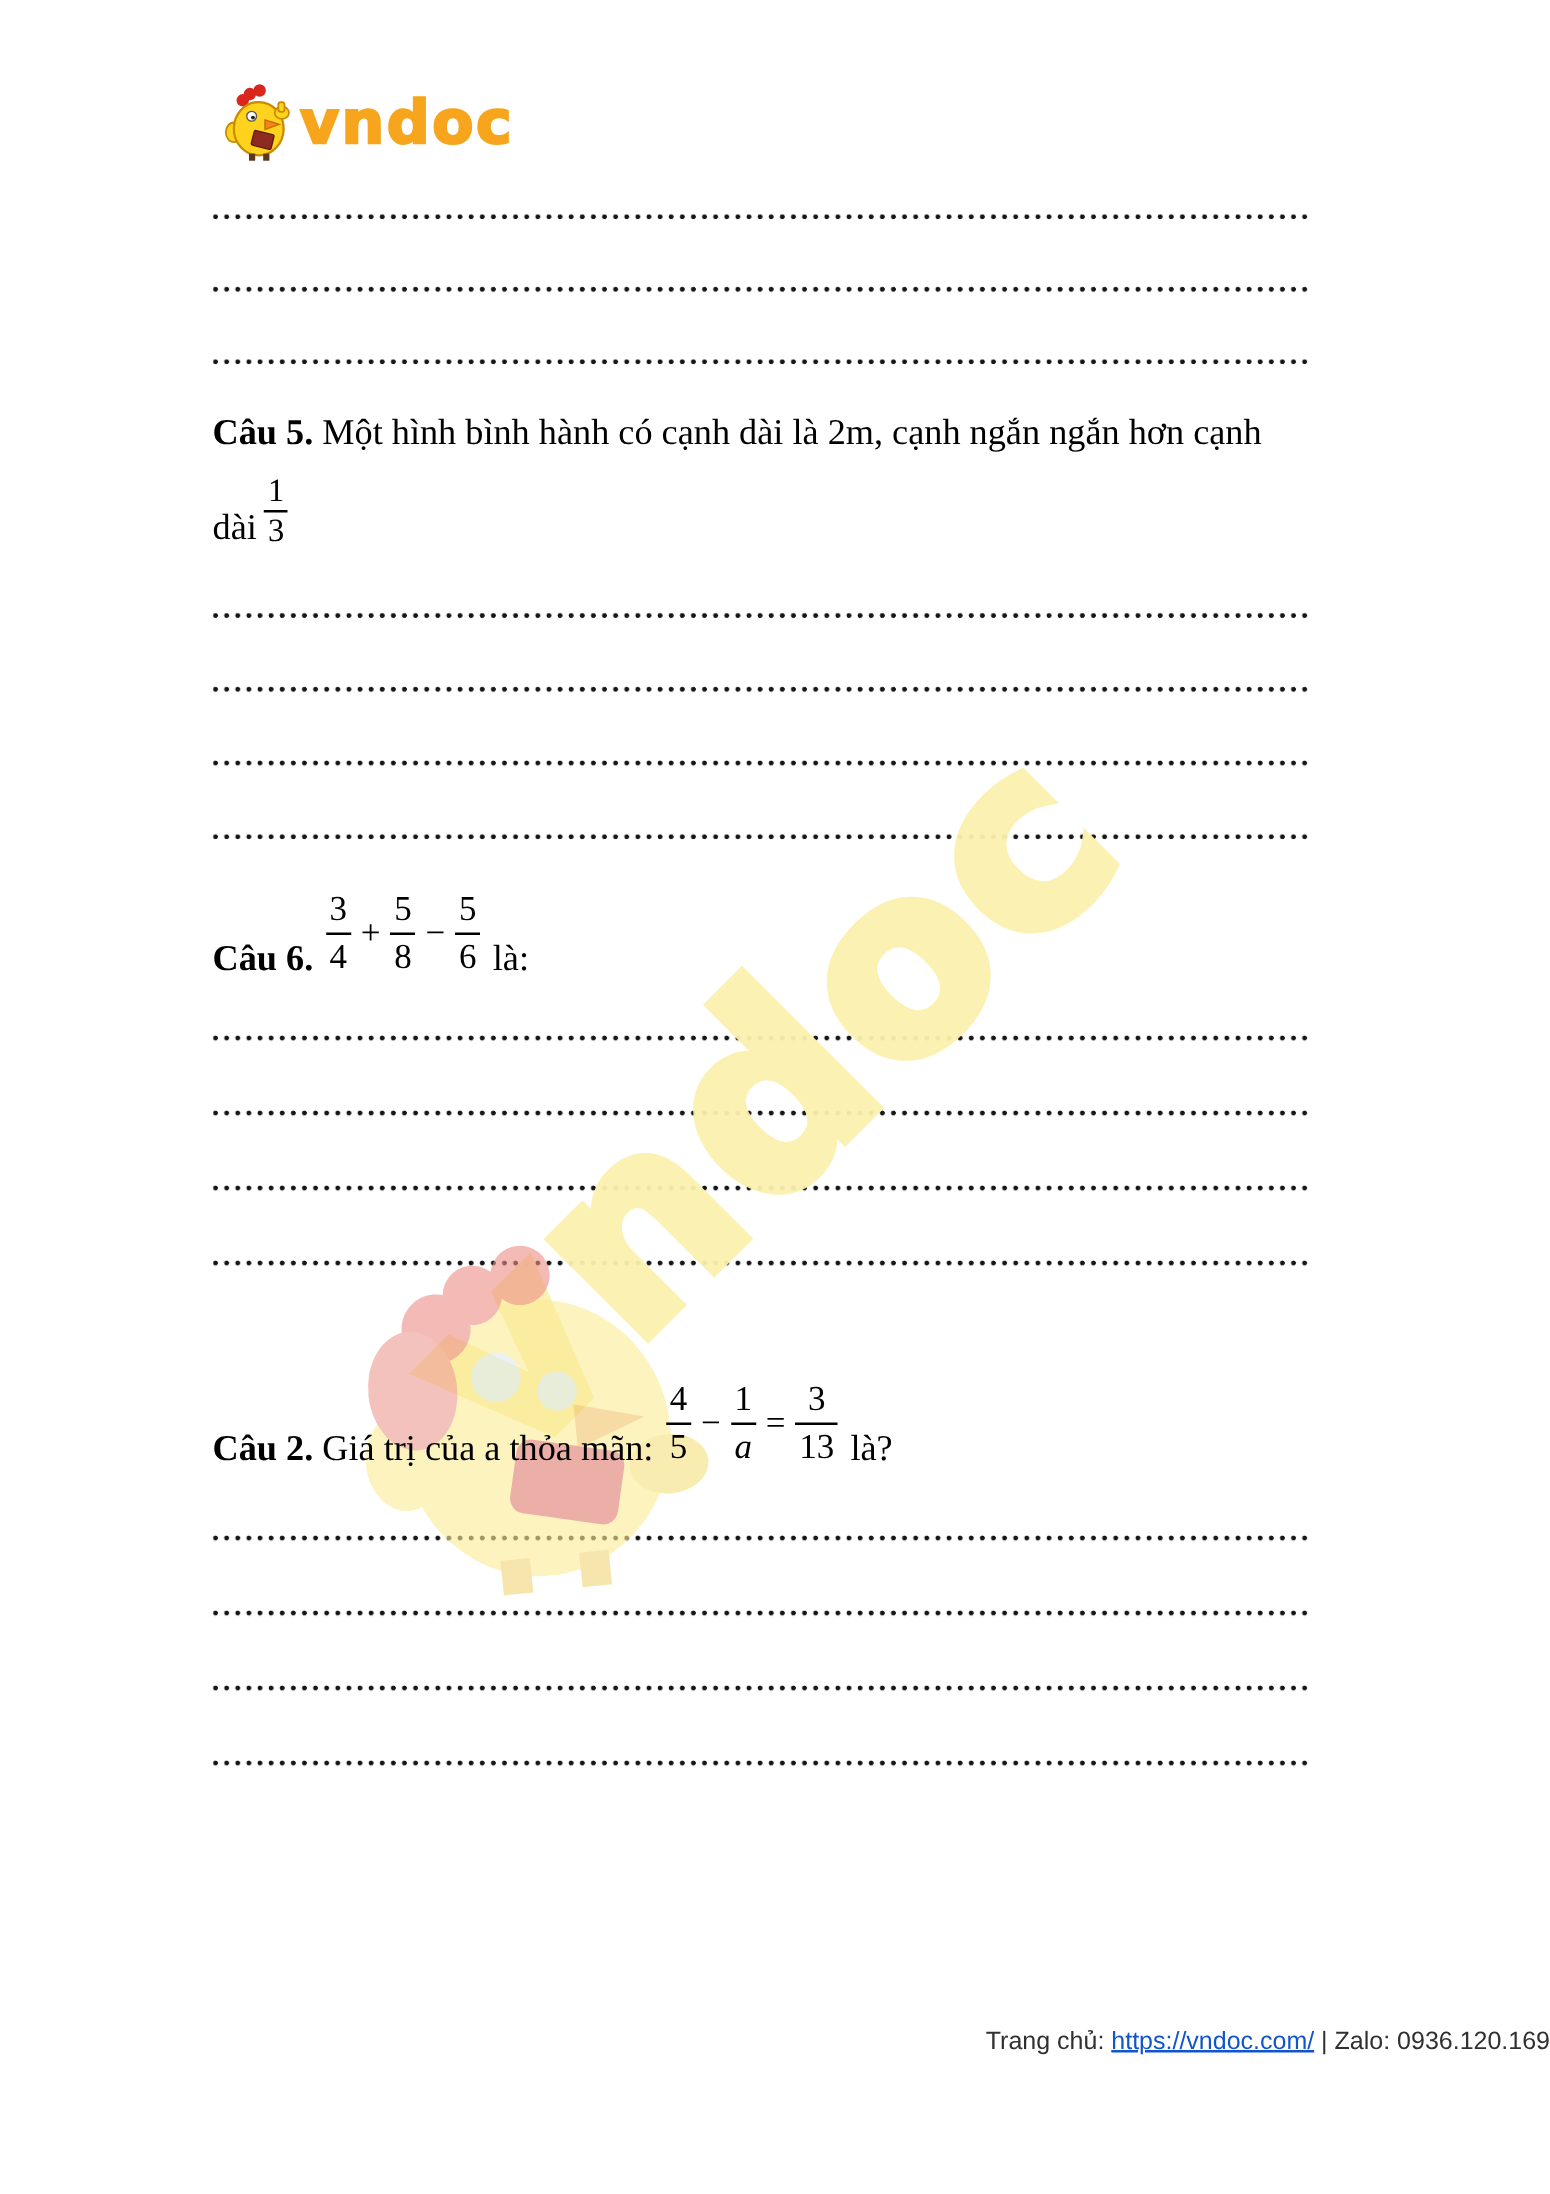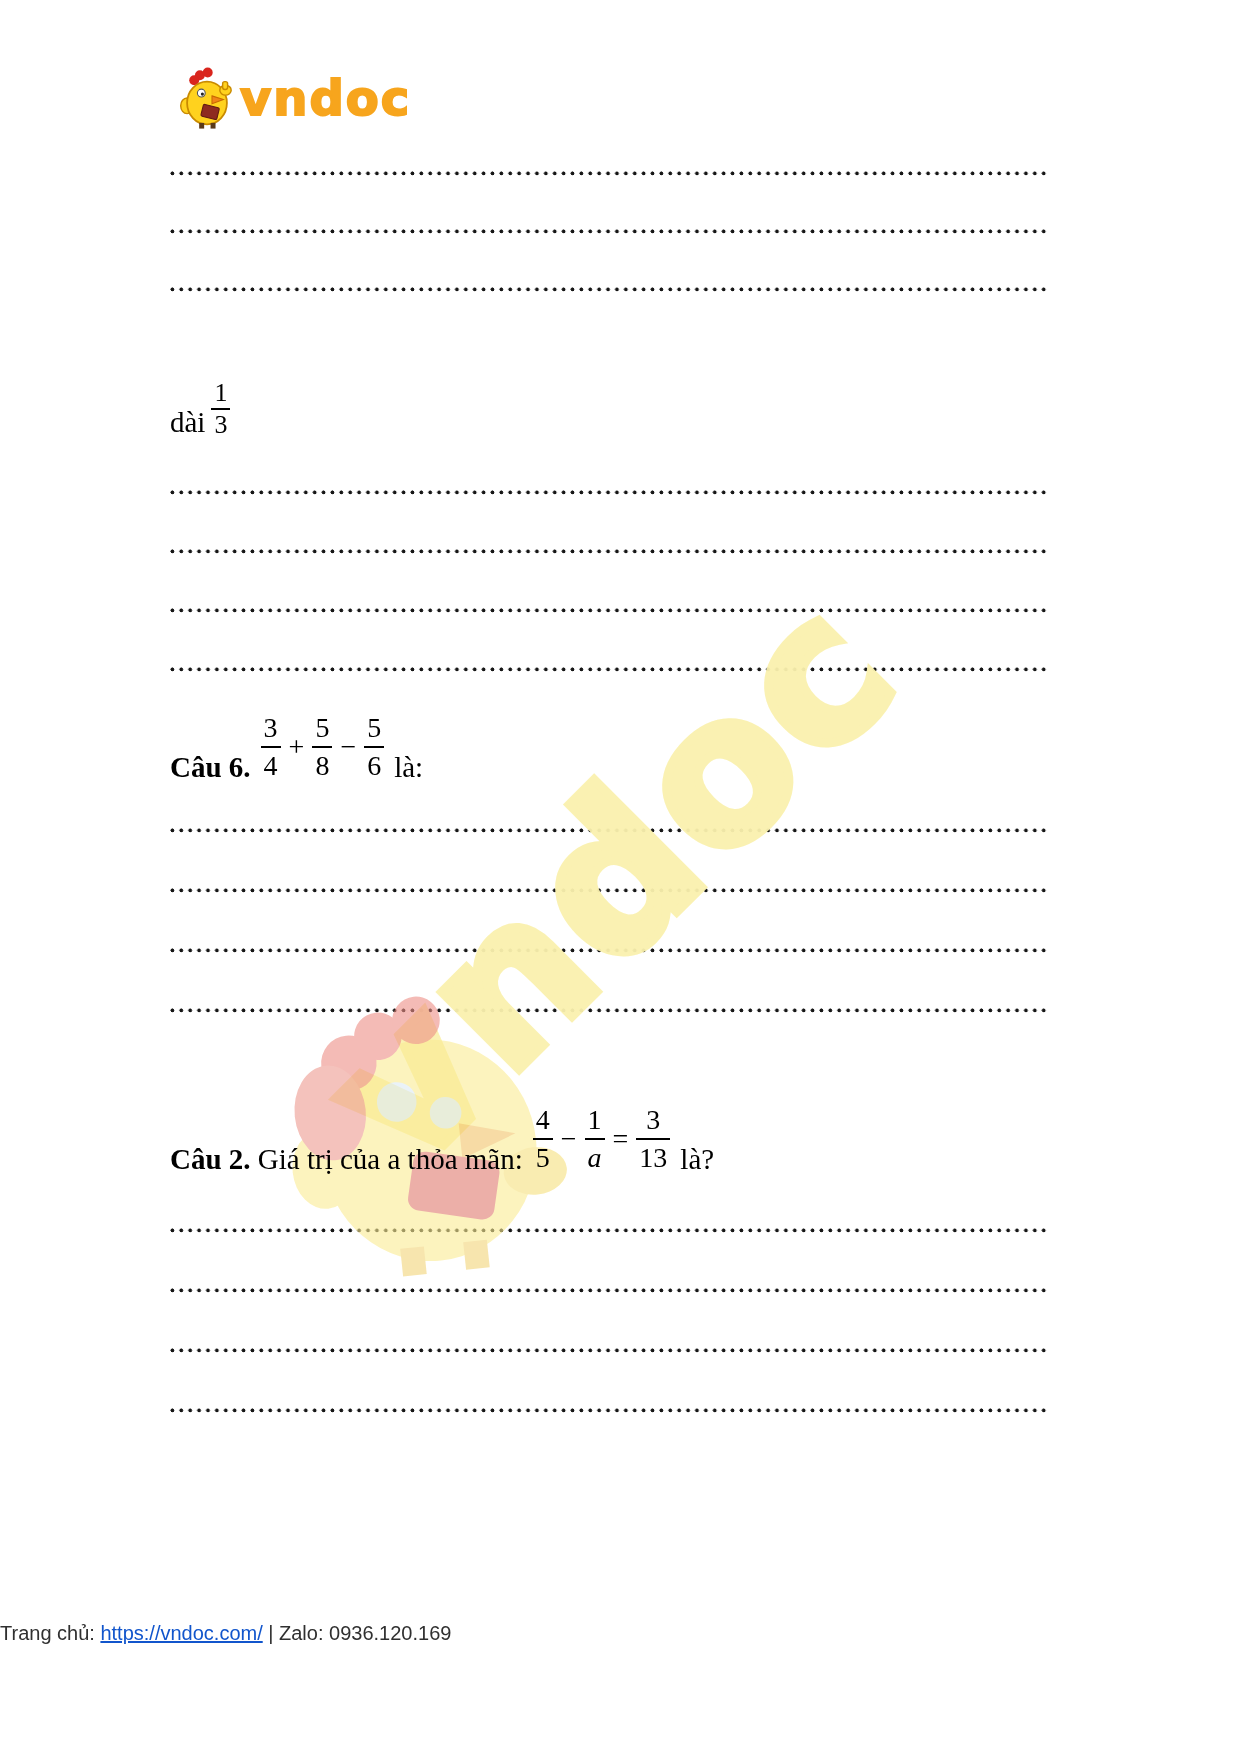--- a/index.html
+++ b/index.html
@@ -38,21 +38,21 @@
   .wm-wrap { position:absolute; left:160px; top:500px; width:900px; height:760px;
     display:flex; align-items:center; justify-content:center; z-index:1; pointer-events:none; }
   .wm-text {
     font-family:"DejaVu Sans","Liberation Sans",sans-serif; font-weight:bold;
     font-size:200px; letter-spacing:6px; color:#FAF1AE; -webkit-text-stroke:9px #FAF1AE;
     transform:rotate(-45deg); white-space:nowrap; opacity:0.95;
   }
   .wm-chicken { position:absolute; left:268px; top:992px; z-index:1; opacity:0.6; pointer-events:none; transform:rotate(-6deg); }
   
   .footer {
-    position:absolute; left:0; top:1622px; width:1240px; text-align:left;
+    position:absolute; left:0; top:1622px; width:1240px; text-align:right;
     font-family:"Liberation Sans","DejaVu Sans",sans-serif; font-size:20px; color:#303030; z-index:2;
   }
   .footer a { color:#1155CC; text-decoration:underline; }
 </style>
 </head>
 <body>
 
 <div class="page">
 
   <div class="wm-wrap">
@@ -90,20 +90,21 @@
       <rect x="29" y="80" width="7" height="8" fill="#5A3A1A"></rect>
       <rect x="45" y="80" width="7" height="8" fill="#5A3A1A"></rect>
     </svg>
     <span class="brand-text">vndoc</span>
   </div>
 
   <div class="dotline" style="top:171px"></div>
   <div class="dotline" style="top:229px"></div>
   <div class="dotline" style="top:287px"></div>
 
+  <div class="qline layer-content" style="top:328px"><span class="qlabel">Câu 5.</span><span> Một hình bình hành có cạnh dài là 2m, cạnh ngắn ngắn hơn cạnh</span></div>
 
   <div class="qrow layer-content" style="top:378px">
     <span>dài</span>
     <span class="frac">
       <span class="num">1</span>
       <span class="den">3</span>
     </span>
   </div>
 
   <div class="dotline" style="top:490px"></div>

